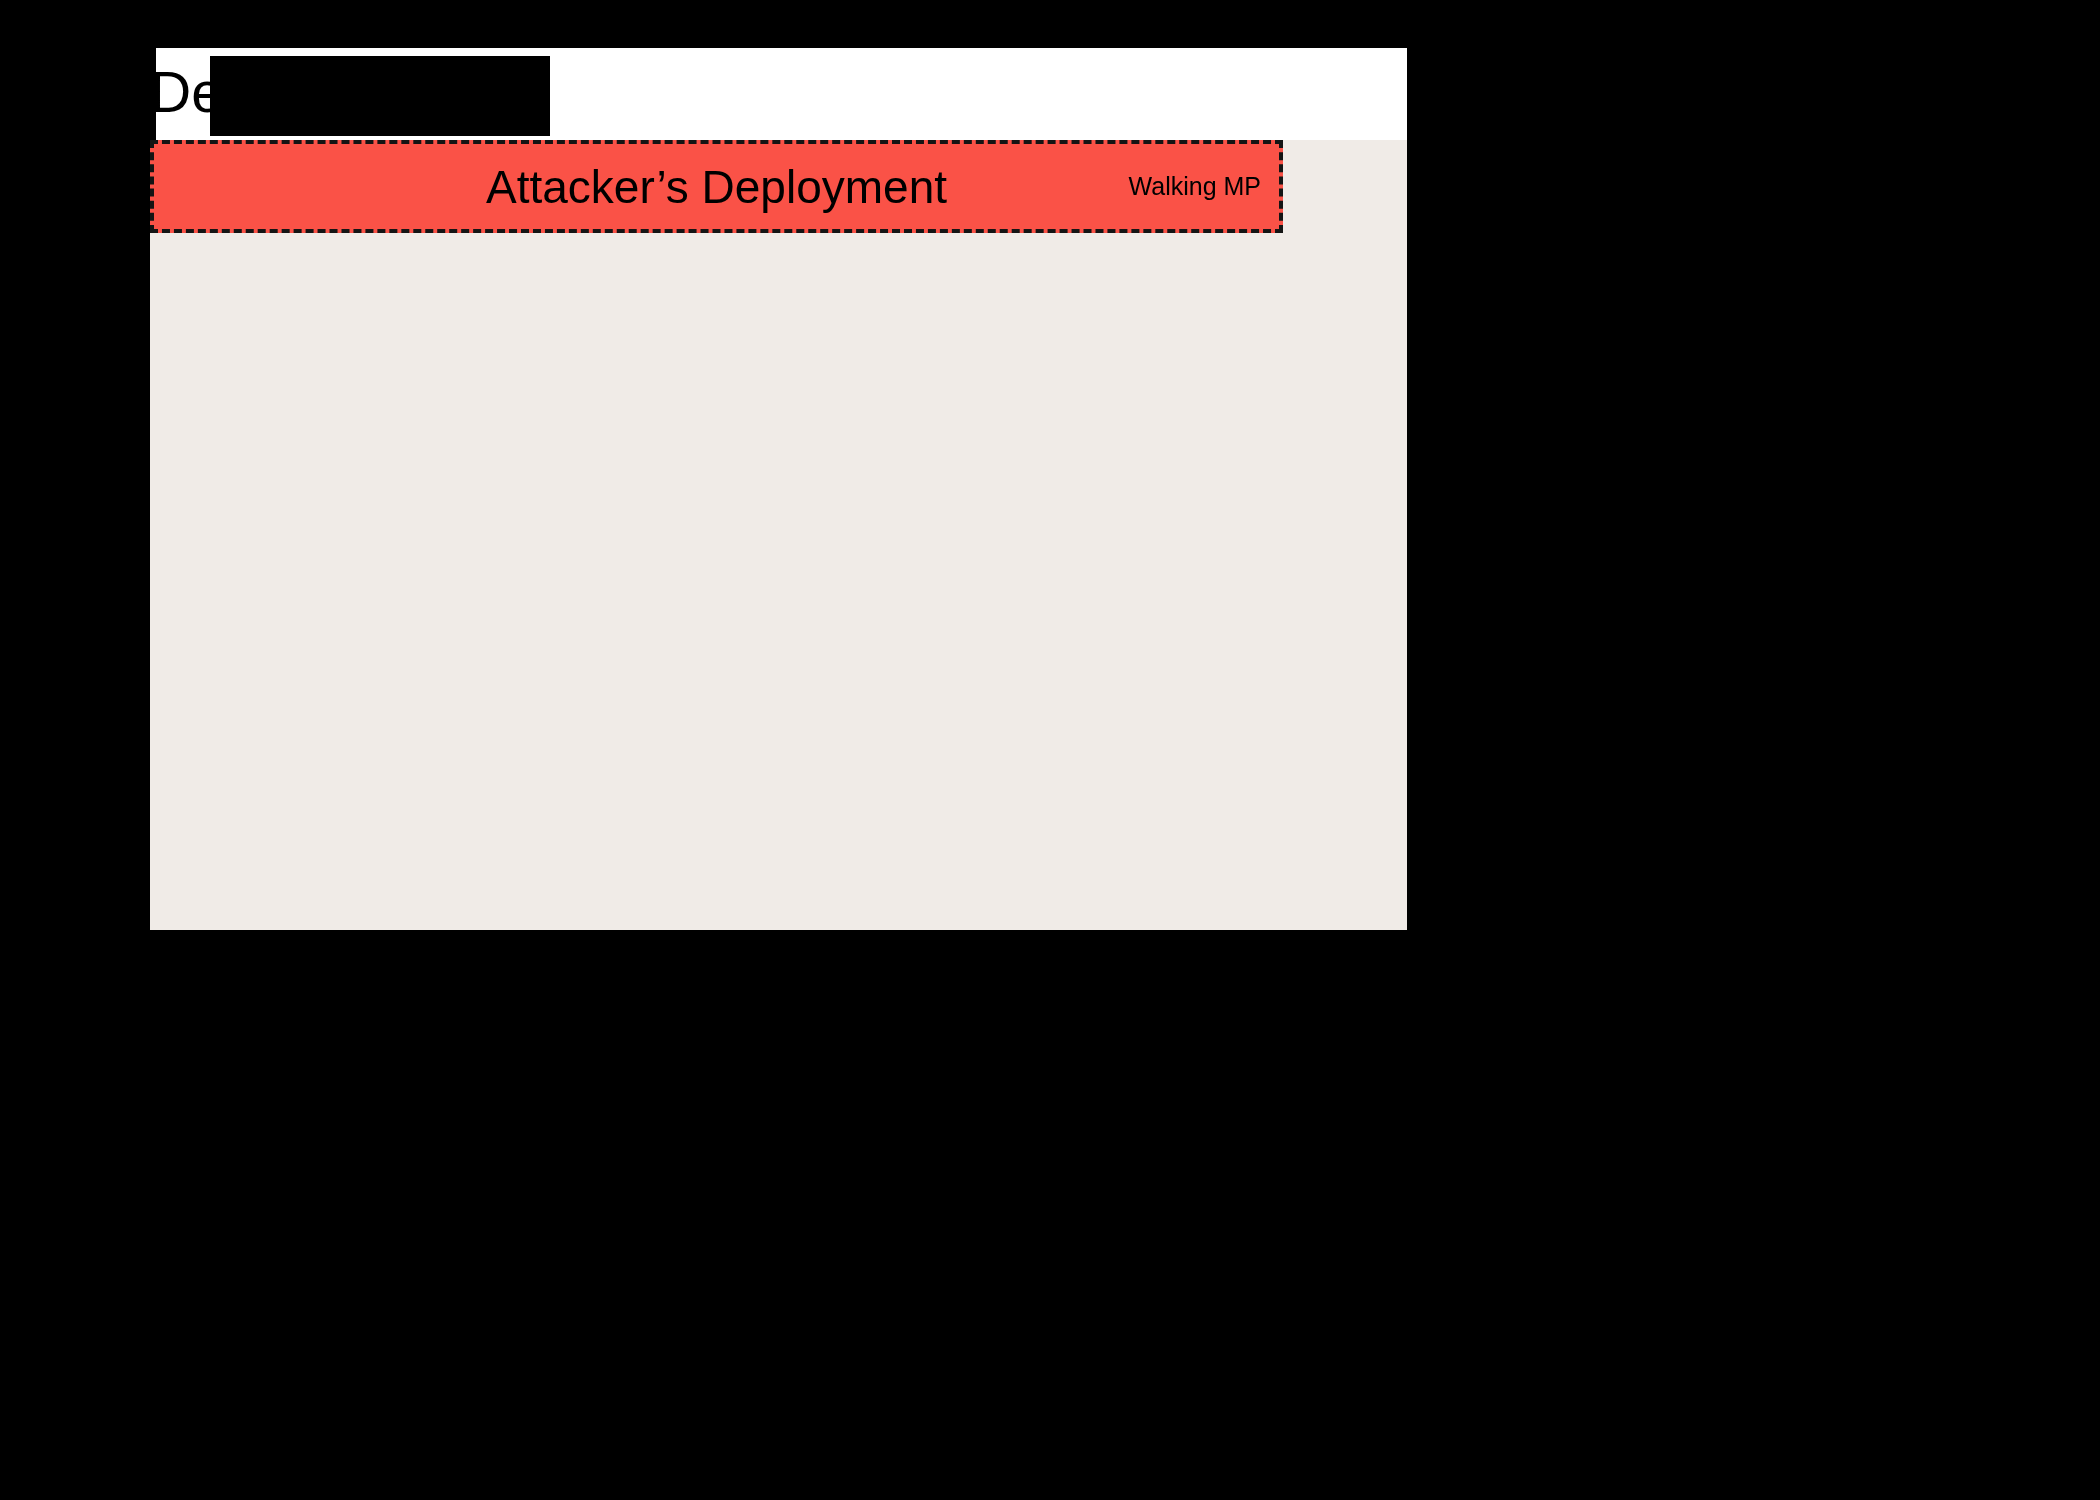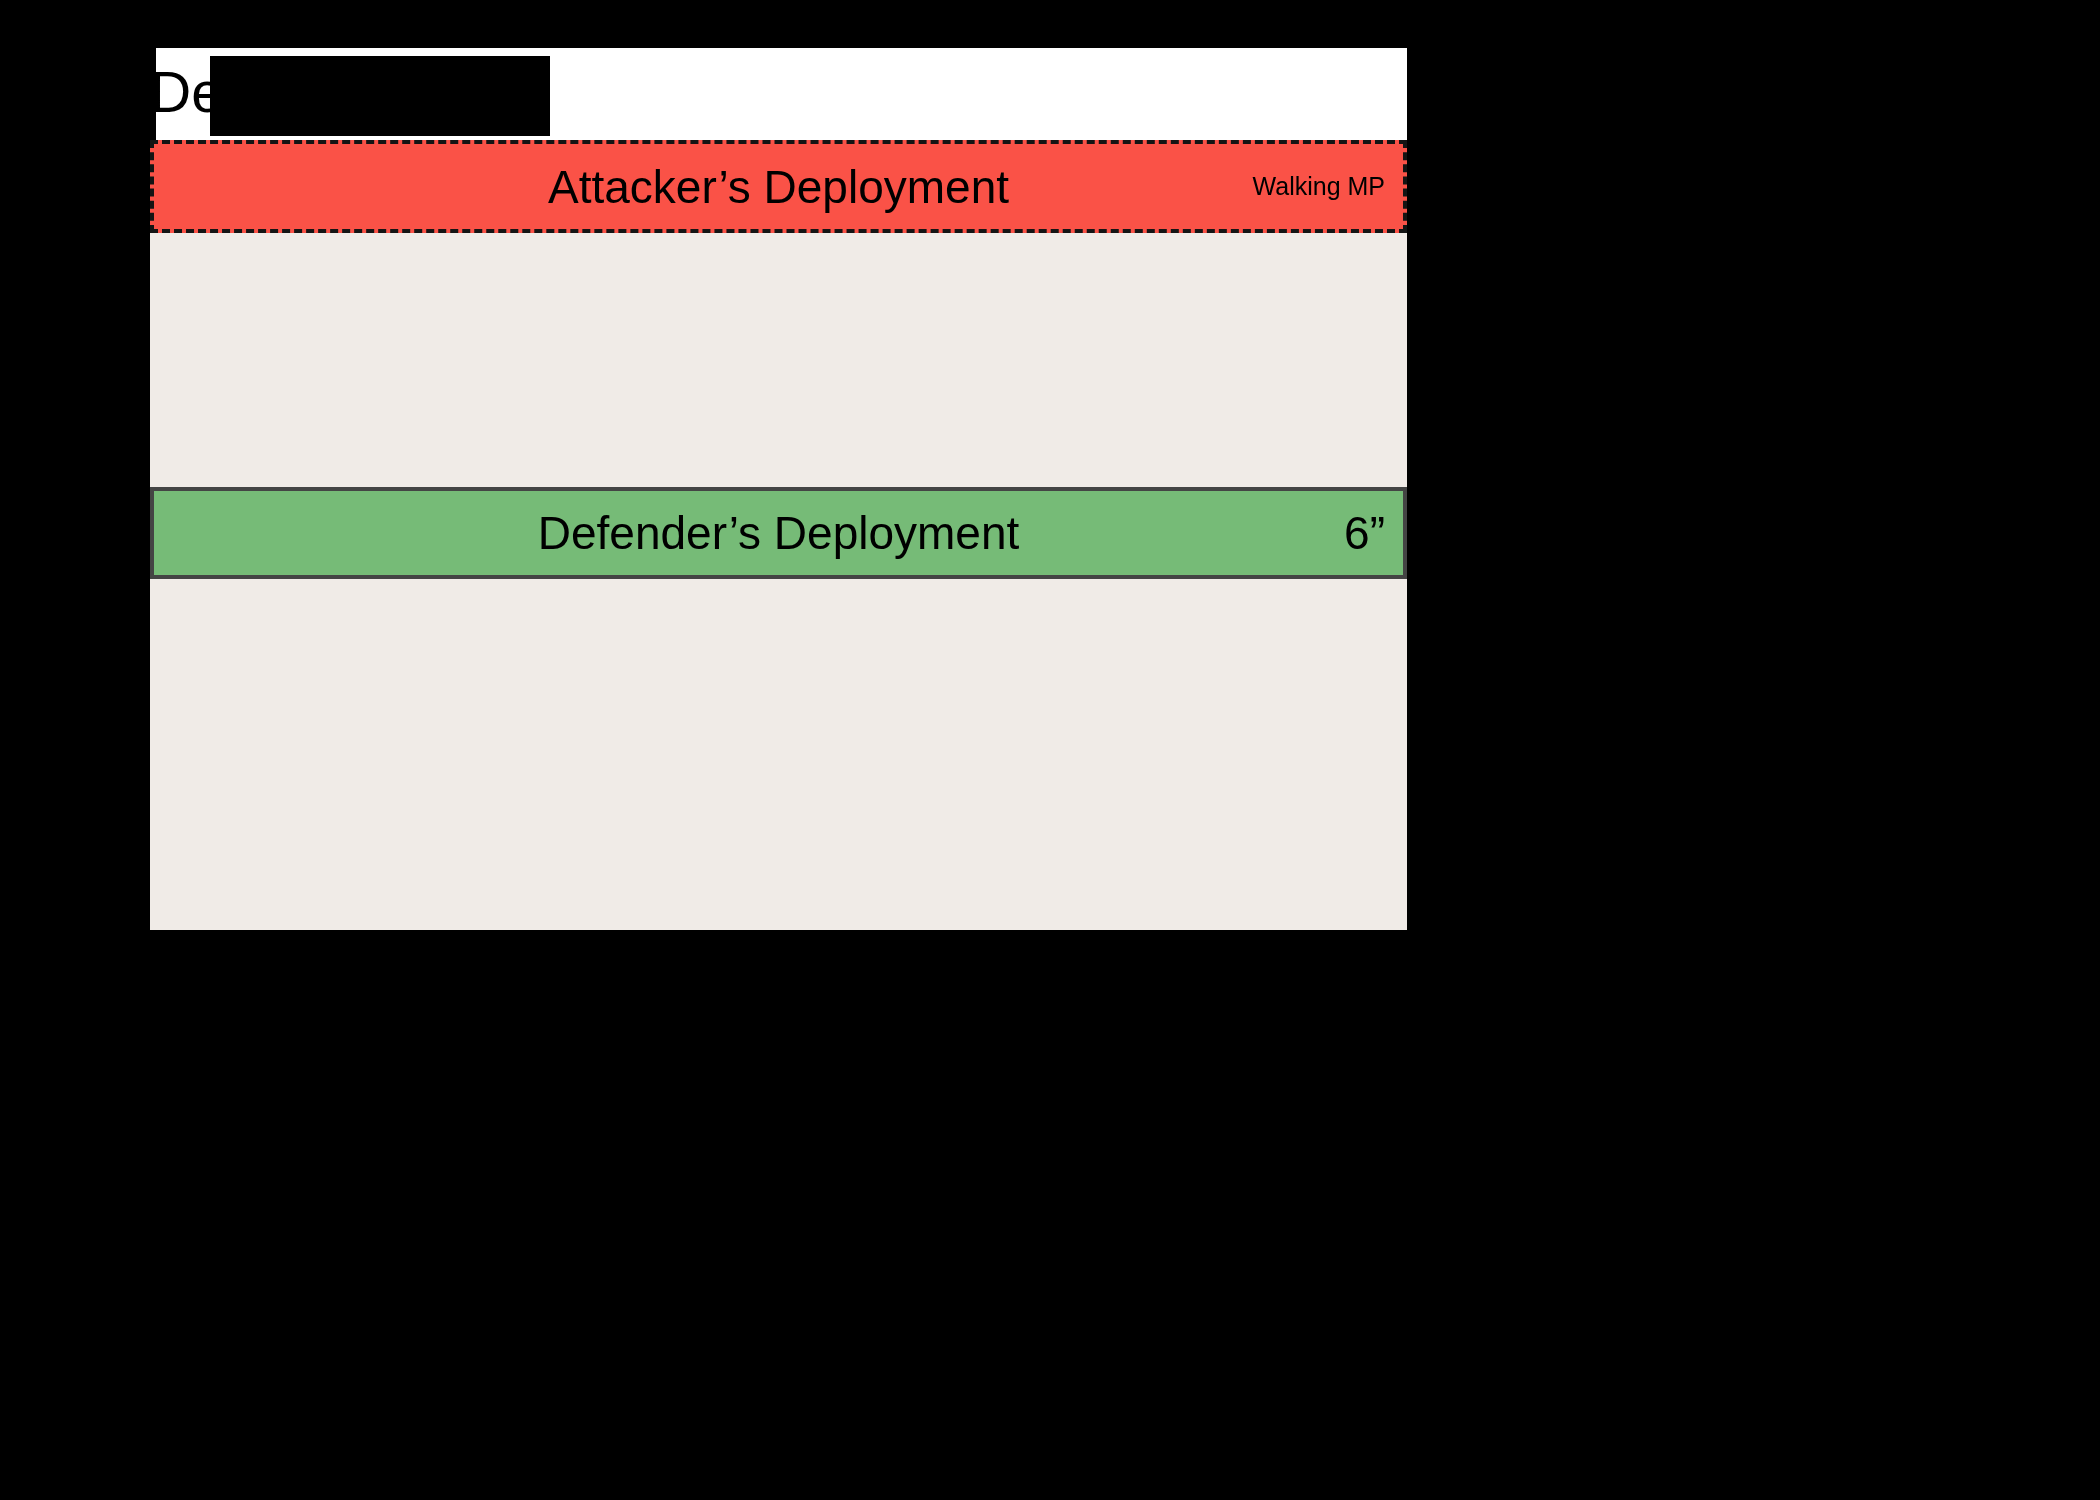--- a/index.html
+++ b/index.html
@@ -72,21 +72,21 @@
     width: 1257px;
     height: 790px;
     background: #F0EBE7;
   }
 
   
   #attacker-band {
     position: absolute;
     left: 0px;
     top: 0px;
-    width: 1257px;
+    width: 1133px;
     height: 93px;
     background: #FA5247;
     border: 4px dashed #141414;
     box-sizing: border-box;
     display: flex;
     align-items: center;
     padding-left: 44px;
   }
   #attacker-label {
     position: absolute;
@@ -158,22 +158,18 @@
 
   <div id="board">
 
     <div id="attacker-band">
       <span id="attacker-label">Attacker’s Deployment</span>
       <span id="attacker-value">Walking MP</span>
     </div>
 
     <div class="board-zone" id="zone-upper"></div>
 
-    <div id="defender-band">
-      <span id="defender-label">Defender’s Deployment</span>
-      <span id="defender-value">6”</span>
-    </div>
 
     <div class="board-zone" id="zone-lower"></div>
 
   </div>
 
 </div>
 
 </body></html>

